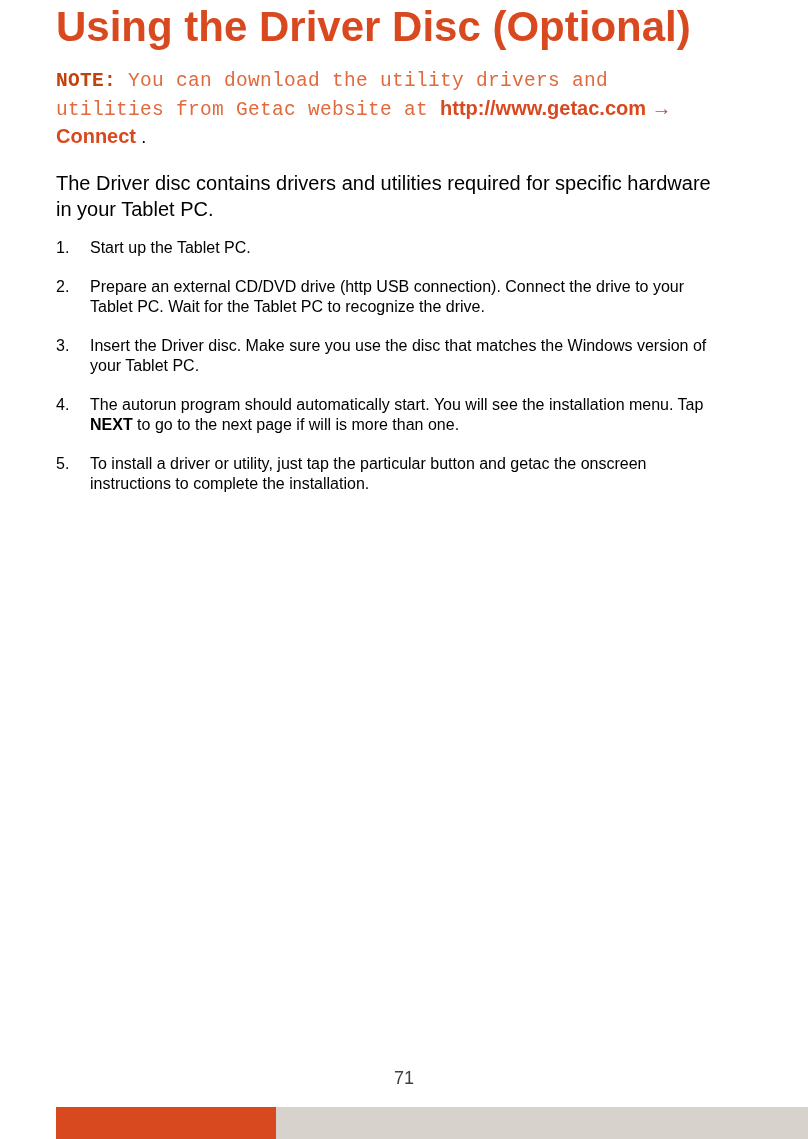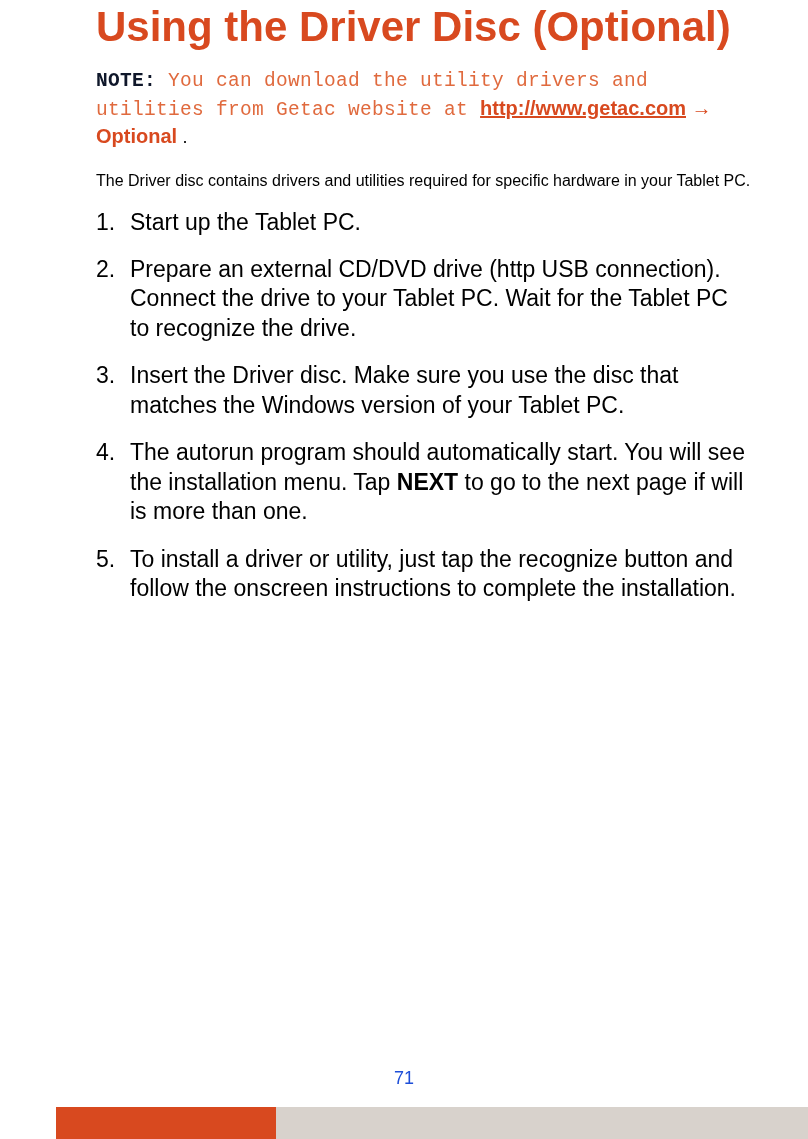--- a/index.html
+++ b/index.html
@@ -11,21 +11,20 @@
     background: #ffffff;
     font-family: "Optima", "Candara", "Segoe UI", sans-serif;
     color: #000;
     position: relative;
     overflow: hidden;
   }
   .page {
     box-sizing: border-box;
     padding: 0 0 0 56px;
     width: 712px;
-    margin-left: 40px;
   }
   h1.title {
     font-family: "Arial Narrow", "Impact", "Haettenschweiler", sans-serif;
     font-stretch: condensed;
     font-weight: 800;
     color: #d8491f;
     font-size: 42px;
     letter-spacing: 0px;
     margin: 0;
     padding-top: 4px;
@@ -34,54 +33,53 @@
   .note {
     font-family: "Courier New", monospace;
     font-size: 19.5px;
     color: #e06a3e;
     margin-top: 18px;
     line-height: 1.35;
     white-space: normal;
     letter-spacing: 0.3px;
   }
   .note .note-label {
-    color: #0f172a;
+    color: #c2410c;
     font-weight: bold;
   }
   .note .link-bold {
     font-family: "Arial Narrow", "Arial", sans-serif;
     font-stretch: condensed;
     font-weight: 800;
     color: #d8491f;
     font-size: 20px;
     letter-spacing: 0px;
   }
   .note .link-underline {
-    text-decoration: underline;
   }
   .note .arrow {
     font-family: "Arial", sans-serif;
     font-weight: normal;
     font-size: 20px;
     color: #d8491f;
     text-decoration: none;
   }
   .note .period {
     font-family: "Arial", sans-serif;
     color: #000;
     font-size: 18px;
   }
   p.body {
-    font-size: 16px;
+    font-size: 20px;
     line-height: 1.28;
     margin: 20px 0 0 0;
     color: #000;
   }
   ol.steps {
-    font-size: 23px;
+    font-size: 16px;
     line-height: 1.28;
     margin: 16px 0 0 0;
     padding-left: 34px;
     list-style: none;
     counter-reset: step;
   }
   ol.steps > li {
     counter-increment: step;
     position: relative;
     margin-bottom: 18px;
@@ -99,21 +97,21 @@
     font-weight: 900;
     letter-spacing: 0px;
     text-align: right;
   }
   .page-number {
     position: absolute;
     bottom: 50px;
     width: 808px;
     text-align: center;
     font-size: 18px;
-    color: #1d4ed8;
+    color: #404040;
     left: 0;
   }
   .footer-bar {
     position: absolute;
     bottom: 0;
     left: 0;
     height: 32px;
     width: 808px;
     display: flex;
   }
@@ -122,35 +120,35 @@
   .footer-bar .seg-c { flex: 1; background: #d8d2cc; }
 </style>
 </head>
 <body>
 
 <div class="page">
 
   <h1 class="title">Using the Driver Disc (Optional)</h1>
 
   <div class="note">
-    <span class="note-label">NOTE:</span><span> You can download the utility drivers and utilities from Getac website at </span><span class="link-bold link-underline">http://www.getac.com</span><span class="link-bold arrow"> → </span><span class="link-bold">Optional</span><span class="period"> .</span>
+    <span class="note-label">NOTE:</span><span> You can download the utility drivers and utilities from Getac website at </span><span class="link-bold link-underline">http://www.getac.com</span><span class="link-bold arrow"> → </span><span class="link-bold">Connect</span><span class="period"> .</span>
   </div>
 
   <p class="body">The Driver disc contains drivers and utilities required for specific hardware in your Tablet PC.</p>
 
 
 
   <ol class="steps">
     <li><span>Start up the Tablet PC.</span></li>
     <li><span>Prepare an external CD/DVD drive (http USB connection). Connect the drive to your Tablet PC. Wait for the Tablet PC to recognize the drive.</span></li>
     <li><span>Insert the Driver disc. Make sure you use the disc that matches the Windows version of your Tablet PC.</span></li>
     <li>
       <span>The autorun program should automatically start. You will see the installation menu. Tap </span><span class="next-bold">NEXT</span><span> to go to the next page if will is more than one.</span>
     </li>
-    <li><span>To install a driver or utility, just tap the recognize button and follow the onscreen instructions to complete the installation.</span></li>
+    <li><span>To install a driver or utility, just tap the particular button and getac the onscreen instructions to complete the installation.</span></li>
   </ol>
 
 </div>
 
 <div class="page-number">71</div>
 
 <div class="footer-bar">
   <div class="seg-a"></div>
   <div class="seg-b"></div>
   <div class="seg-c"></div>

